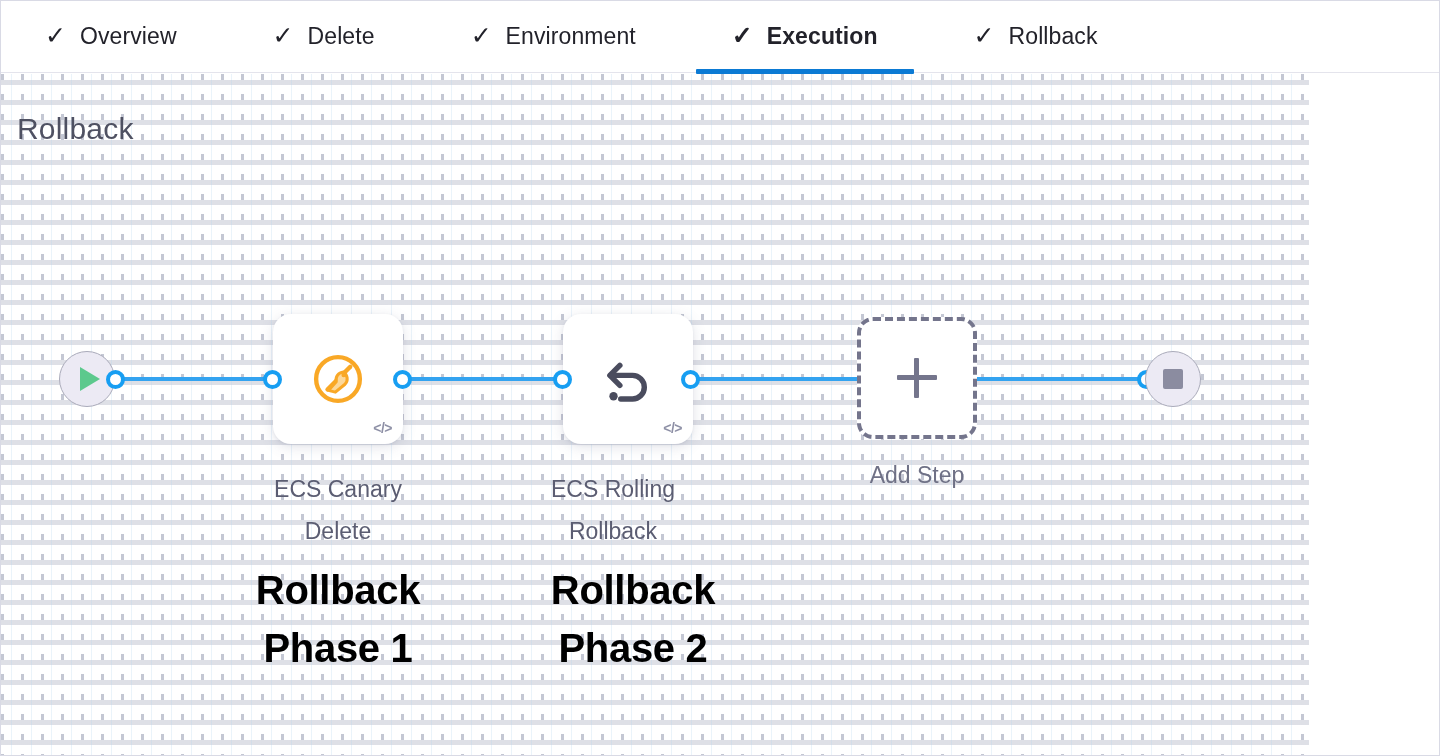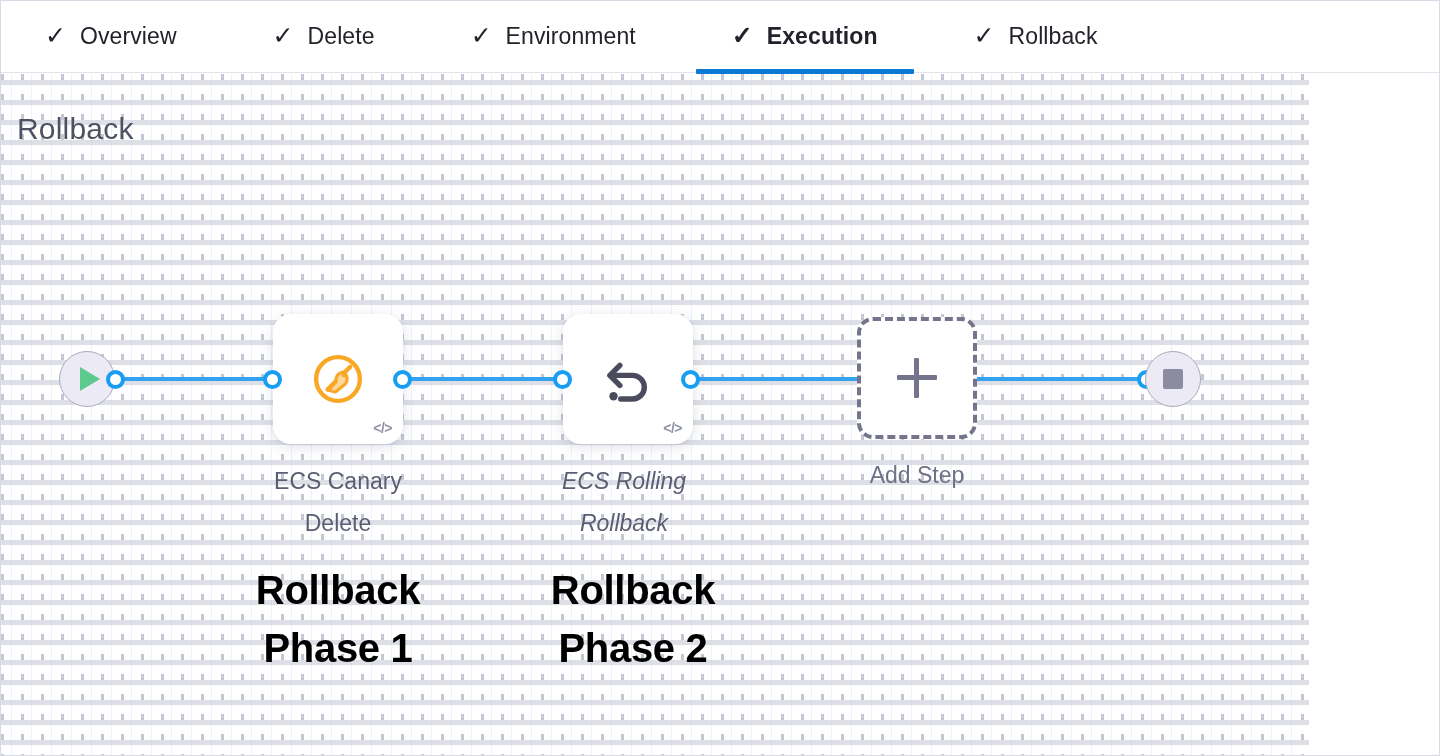--- a/index.html
+++ b/index.html
@@ -221,20 +221,21 @@
 
   
   .node-label {
     position: absolute;
     width: 220px;
     text-align: center;
     font-size: 23px;
     line-height: 42px;
     color: #5b5d72;
     white-space: pre-line;
+    margin-top: 8px;
   }
   .addstep-label {
     position: absolute;
     width: 220px;
     text-align: center;
     font-size: 23px;
     color: #6f7186;
   }
 
   
@@ -319,21 +320,21 @@
       <div class="node" style="left:562px; top:240px;">
         <svg width="58" height="58" viewBox="0 0 64 64">
           <path d="M23 17 L12 28 L23 39" fill="none" stroke="#4a4c5e" stroke-width="6" stroke-linecap="round" stroke-linejoin="round"></path>
           <path d="M13 28 H37 a13 13 0 0 1 0 26 H24" fill="none" stroke="#4a4c5e" stroke-width="6" stroke-linecap="round"></path>
           <circle cx="16" cy="51" r="4.6" fill="#4a4c5e"></circle>
         </svg>
         <span class="code-badge">&lt;/&gt;</span>
       </div>
       <div class="port" style="left:552px; top:296px;"></div>
       <div class="port" style="left:680px; top:296px;"></div>
-      <div class="node-label" style="left:513px; top:386px;font-style:italic;">ECS Rolling
+      <div class="node-label" style="left:502px; top:386px;">ECS Rolling
 Rollback</div>
       <div class="annotation" style="left:482px; top:487px;">Rollback
 Phase 2</div>
 
       <div class="addstep" style="left:856px; top:243px;">
         <div class="plus"></div>
       </div>
       <div class="addstep-label" style="left:806px; top:388px;">Add Step</div>
 
       <div class="port" style="left:1136px; top:296px;"></div>

